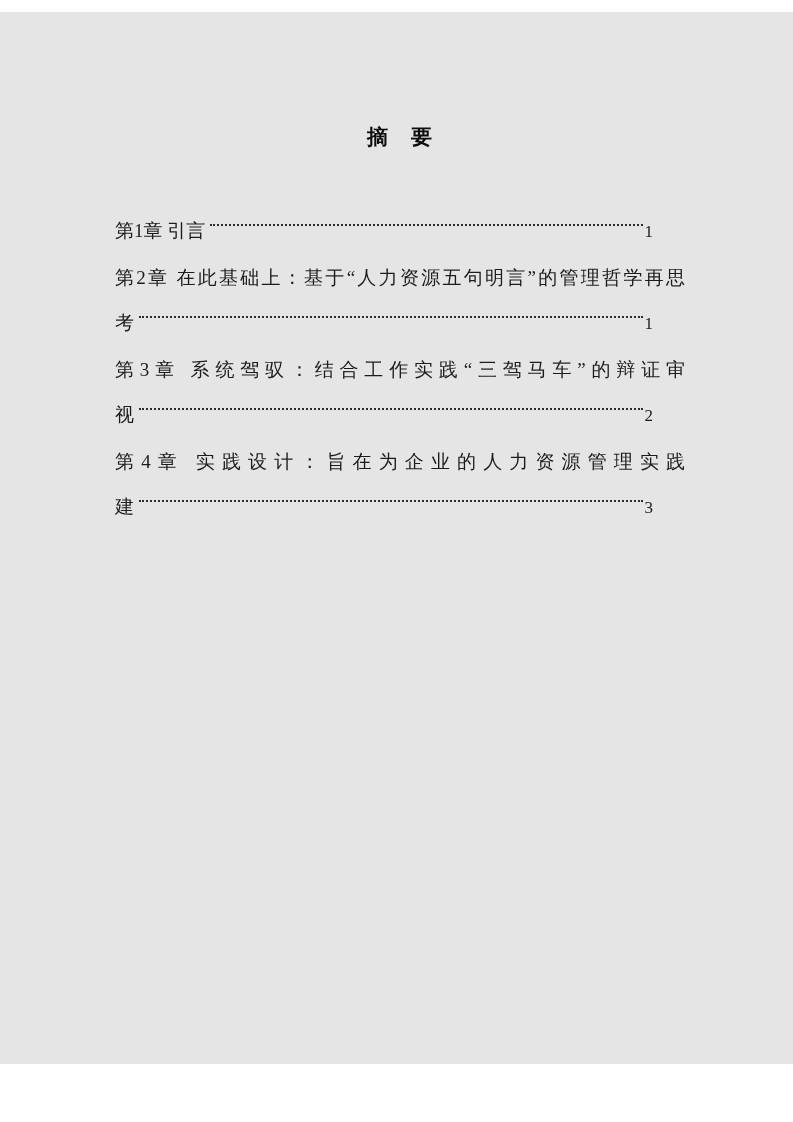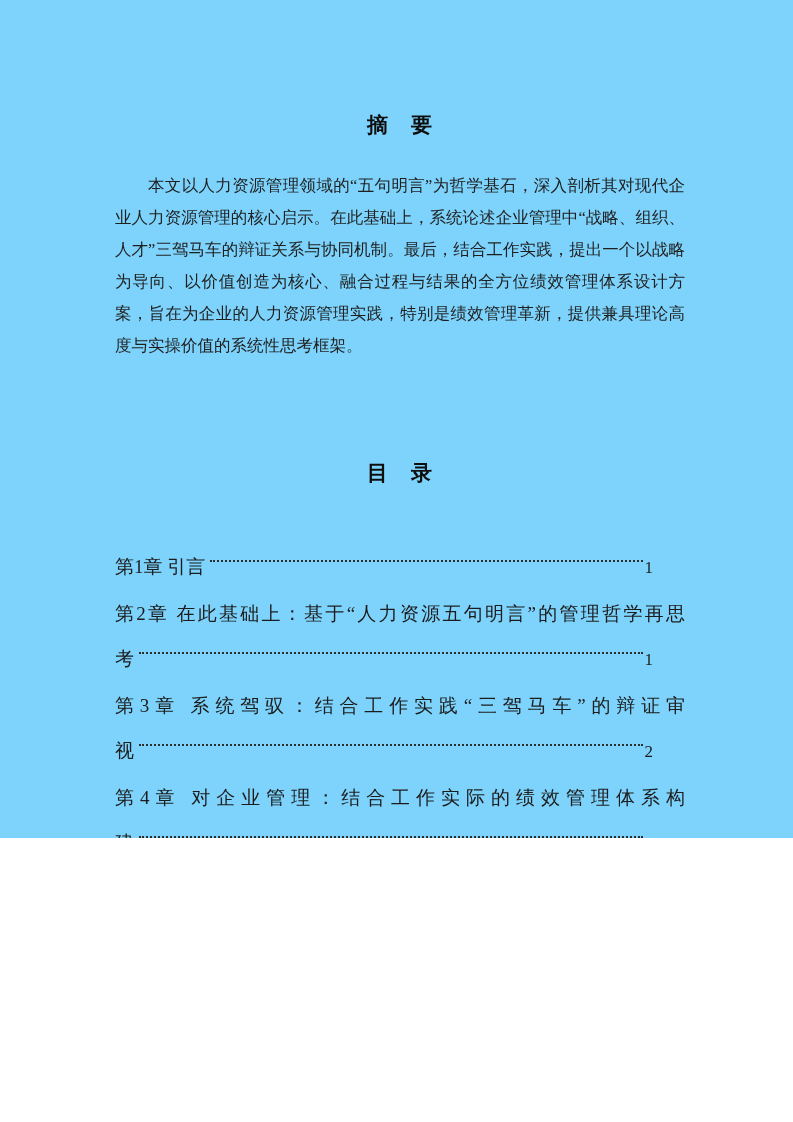--- a/index.html
+++ b/index.html
@@ -2,23 +2,23 @@
 <html><head>
 <meta charset="utf-8">
 <style>
   * { margin: 0; padding: 0; box-sizing: border-box; }
   html, body { background: #ffffff; }
   body { font-family: "Liberation Serif", "DejaVu Serif", serif; }
 
   .page {
     position: relative;
     width: 793px;
-    height: 838px;
-    margin: 0 auto;
-    background: #7dd3fc;
+    height: 1052px;
+    margin: 12px auto;
+    background: #e5e5e5;
     overflow: hidden;
     padding: 110px 108px 0 115px;
     color: #212121;
   }
 
   .doc-title {
     text-align: center;
     font-size: 21px;
     line-height: 30px;
     font-weight: 700;
@@ -91,23 +91,21 @@
     flex: 0 0 auto;
   }
 </style>
 </head>
 <body>
 
 <div class="page">
 
   <h1 class="doc-title">摘　要</h1>
 
-  <p class="abstract-paragraph">本文以人力资源管理领域的“五句明言”为哲学基石，深入剖析其对现代企业人力资源管理的核心启示。在此基础上，系统论述企业管理中“战略、组织、人才”三驾马车的辩证关系与协同机制。最后，结合工作实践，提出一个以战略为导向、以价值创造为核心、融合过程与结果的全方位绩效管理体系设计方案，旨在为企业的人力资源管理实践，特别是绩效管理革新，提供兼具理论高度与实操价值的系统性思考框架。</p>
 
-  <h1 class="doc-title toc-title">目　录</h1>
 
   <div class="toc-list">
       <div class="toc-entry">
         <div class="toc-line last">
           <span class="toc-text">第1章 引言</span>
           <span class="toc-leader"></span>
           <span class="toc-page-num">1</span>
         </div>
       </div>
       <div class="toc-entry">
@@ -120,21 +118,21 @@
       </div>
       <div class="toc-entry">
         <div class="toc-line fill">第3章 系统驾驭：结合工作实践“三驾马车”的辩证审</div>
         <div class="toc-line last">
           <span class="toc-text">视</span>
           <span class="toc-leader"></span>
           <span class="toc-page-num">2</span>
         </div>
       </div>
       <div class="toc-entry">
-        <div class="toc-line fill">第4章 对企业管理：结合工作实际的绩效管理体系构</div>
+        <div class="toc-line fill">第4章 实践设计：旨在为企业的人力资源管理实践</div>
         <div class="toc-line last">
           <span class="toc-text">建</span>
           <span class="toc-leader"></span>
           <span class="toc-page-num">3</span>
         </div>
       </div>
     </div>
 
 </div>
 

